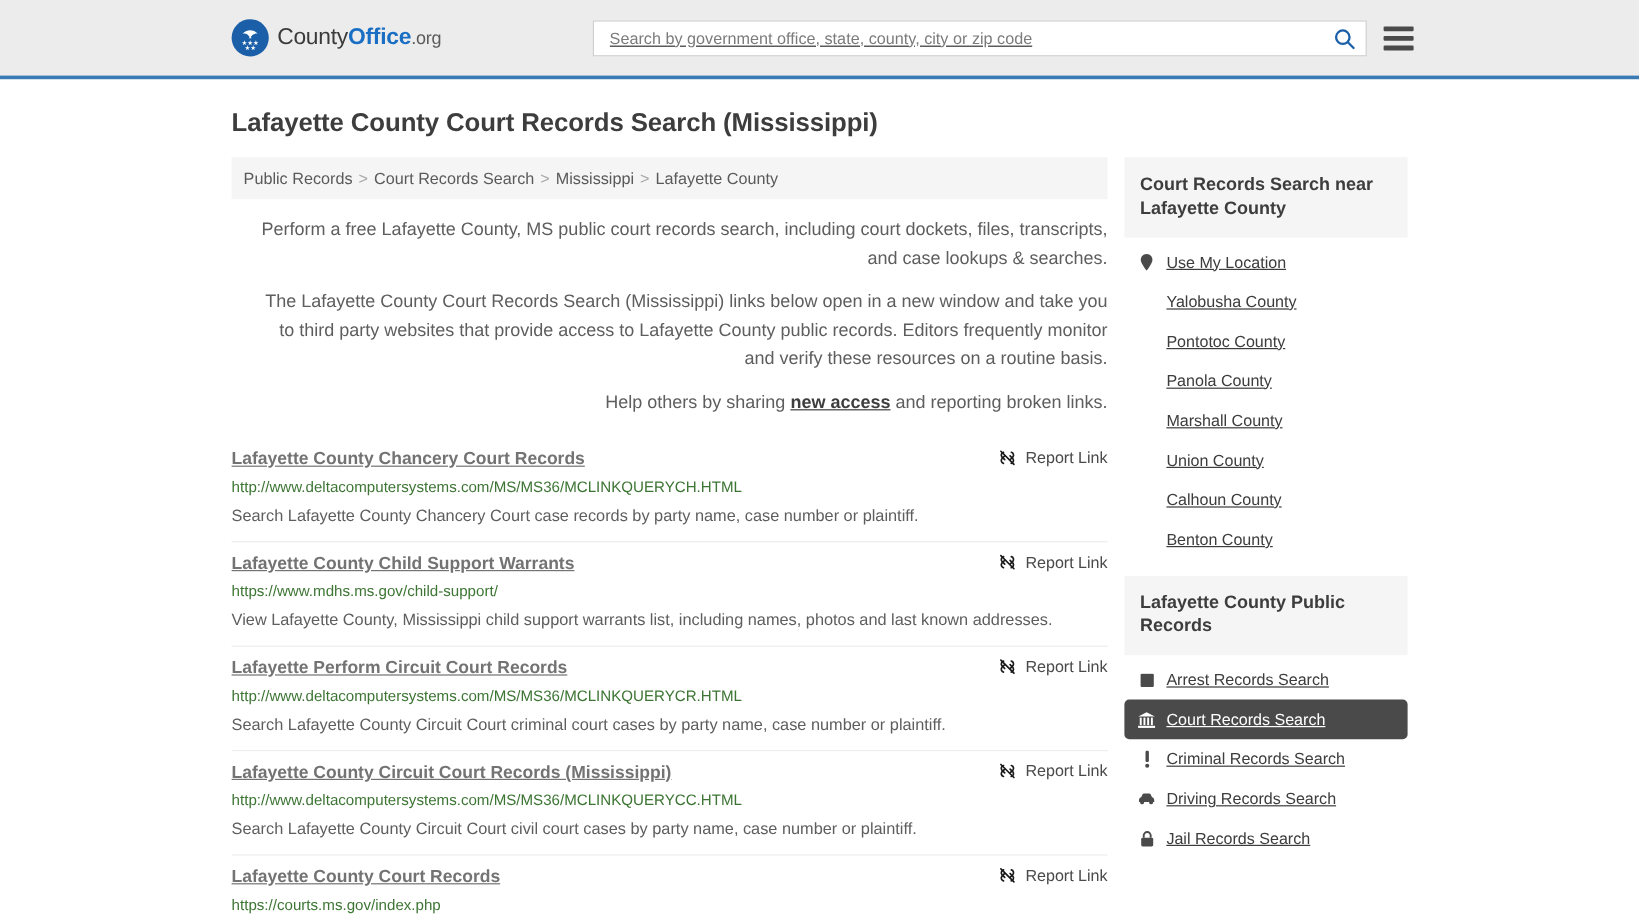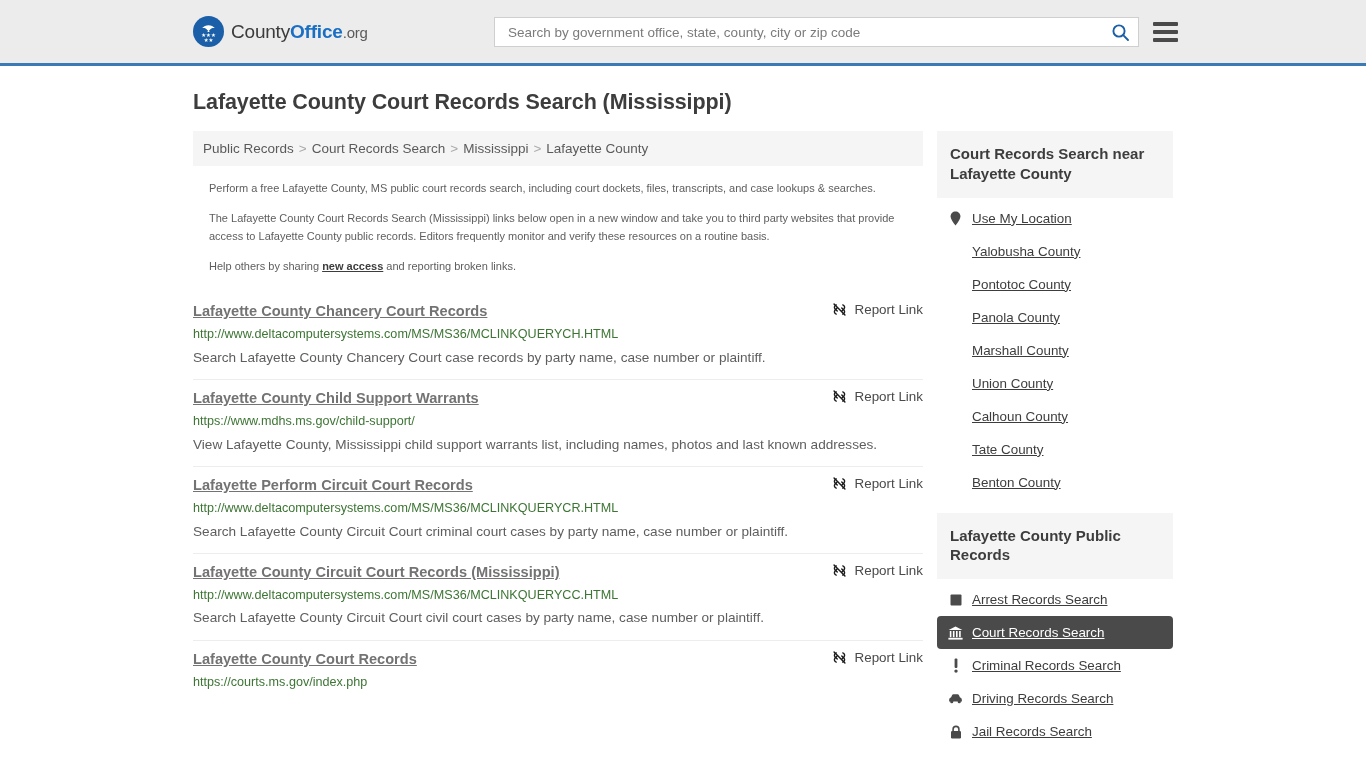--- a/index.html
+++ b/index.html
@@ -59,20 +59,21 @@
     display: flex; align-items: center;
     padding: 0 8px 0 11px;
   }
   .search-input {
     flex: 1;
     border: none; outline: none;
     font-family: "Liberation Sans", sans-serif;
     font-size: 13.5px;
     color: #333;
     background: transparent;
+    text-decoration: underline;
   }
   .search-input::placeholder { color: #7b7b7b; }
   .search-icon { flex: none; display: block; }
   .hamburger {
     width: 25px;
     display: flex; flex-direction: column;
     gap: 4px;
     cursor: pointer;
   }
   .hamburger span {
@@ -113,24 +114,25 @@
   }
   .breadcrumb a {
     color: #5a5a5a;
     text-decoration: none;
     cursor: pointer;
   }
   .breadcrumb .sep { color: #a9a9a9; }
 
   
   .intro p {
-    font-size: 11px;
+    font-size: 15px;
     line-height: 1.57;
     color: #5e5e5e;
     margin: 13px 0 0 16px;
+    text-align: right;
   }
   .intro p:first-child { margin-top: 14px; }
   .intro a {
     color: #3d3d3d;
     font-weight: bold;
     text-decoration: underline;
     cursor: pointer;
   }
 
   
@@ -392,24 +394,20 @@
           <div class="side-item">
             <span class="side-ico"></span>
             <span class="side-label">Union County</span>
           </div>
           <div class="side-item">
             <span class="side-ico"></span>
             <span class="side-label">Calhoun County</span>
           </div>
           <div class="side-item">
             <span class="side-ico"></span>
-            <span class="side-label">Tate County</span>
-          </div>
-          <div class="side-item">
-            <span class="side-ico"></span>
             <span class="side-label">Benton County</span>
           </div>
         </div>
 
       <div class="side-card-spacer"></div>
 
       <div class="side-card-title">Lafayette County Public Records</div>
       <div class="side-list" id="records-list">
           <div class="side-item">
             <span class="side-ico">

